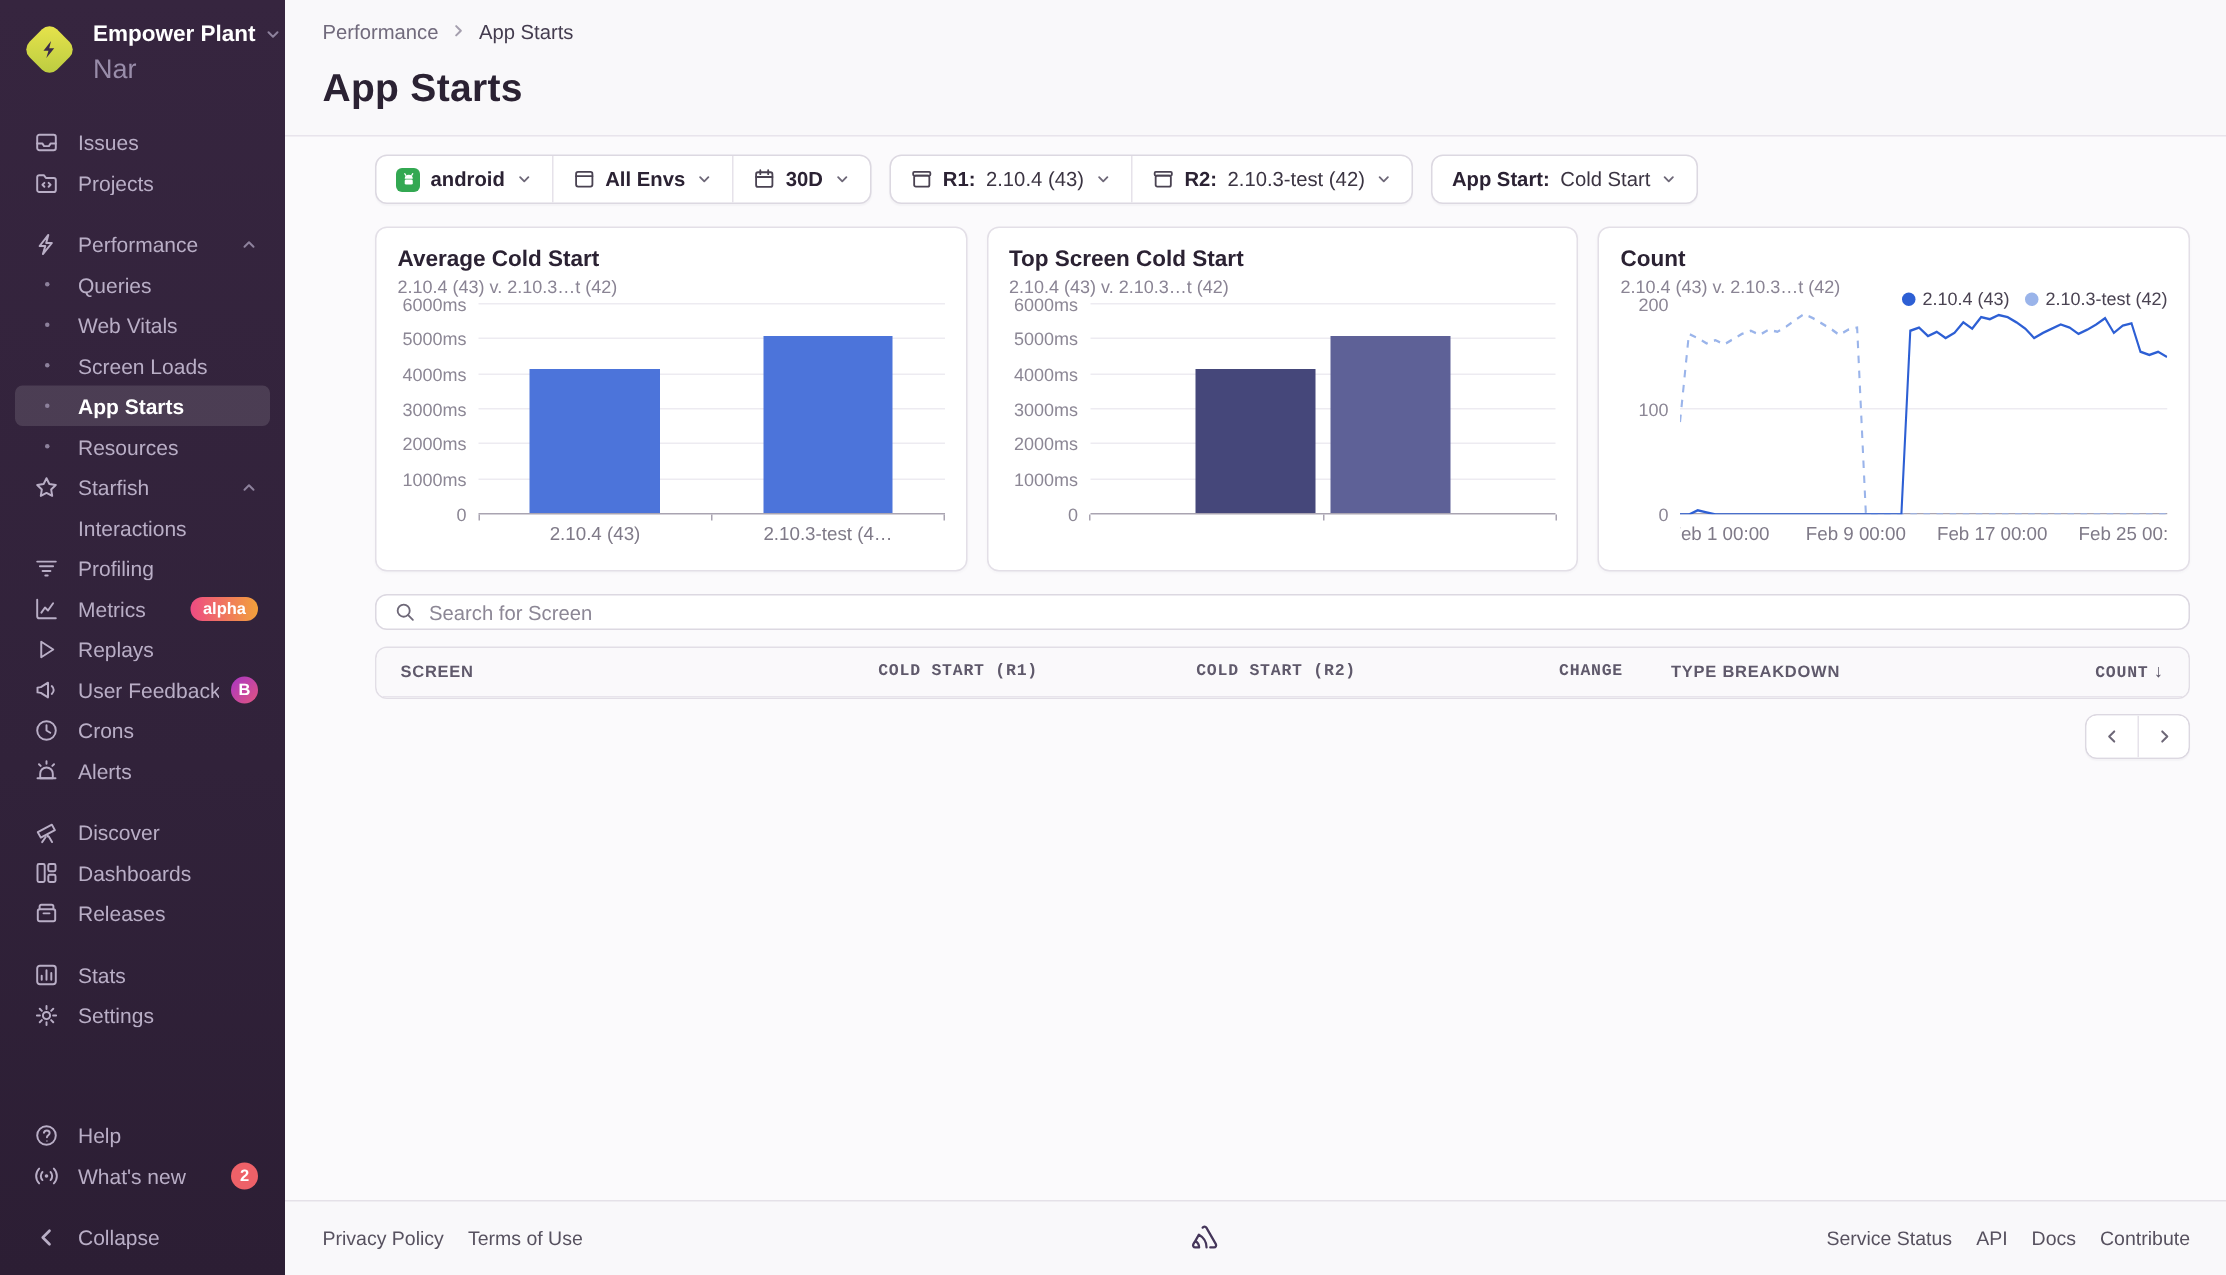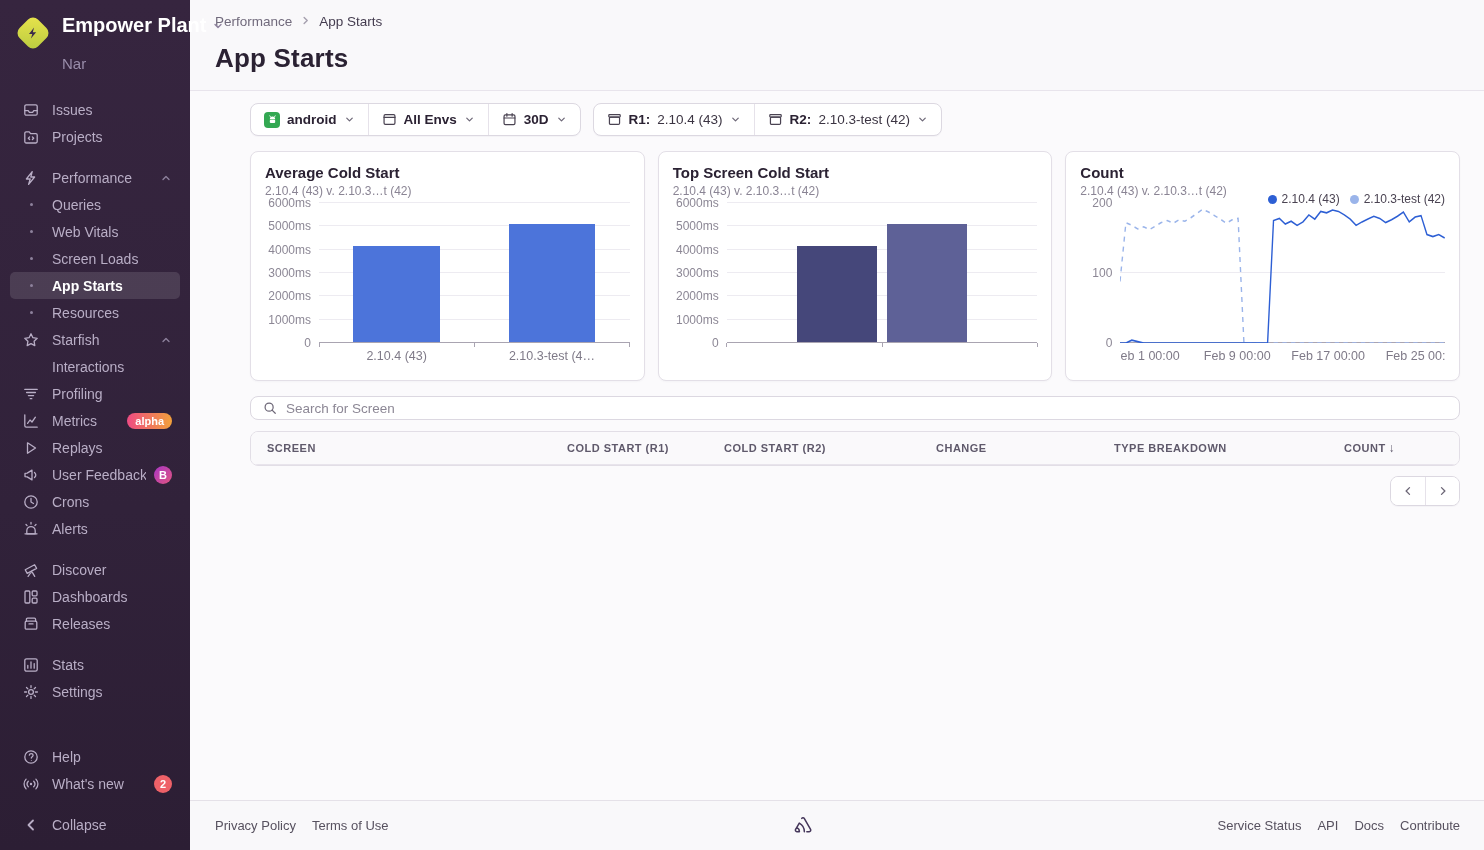--- a/index.html
+++ b/index.html
@@ -10,22 +10,22 @@
   
   .sidebar{ position:fixed; left:0; top:0; width:190px; height:850px;
     background:linear-gradient(180deg,#36253f 0%,#31223a 60%,#2c1e34 100%);
     display:flex; flex-direction:column; color:#b9aec6; z-index:5;}
   .org-header{ display:flex; align-items:flex-start; gap:12px; padding:14px 14px 10px 16px; cursor:pointer;}
   .org-logo{ width:26px; height:26px; margin:6px 4px 0 4px; border-radius:7px;
     background:linear-gradient(135deg,#e9e44c,#b9cb40); transform:rotate(45deg);
     display:flex; align-items:center; justify-content:center; flex:0 0 auto;}
   .org-logo svg{ transform:rotate(-45deg); }
   .org-name-row{ display:flex; align-items:center; gap:6px; }
-  .org-name{ color:#ffffff; font-weight:700; font-size:20px; white-space:nowrap;}
-  .org-sub{ color:#998daa; font-size:15px; margin-top:18px;}
+  .org-name{ color:#ffffff; font-weight:700; font-size:15px; white-space:nowrap;}
+  .org-sub{ color:#998daa; font-size:18px; margin-top:5px;}
   .nav{ flex:1; display:flex; flex-direction:column; padding-top:6px;}
   .nav-section{ margin-top:14px; }
   .nav-section:first-child{ margin-top:8px; }
   .nav-item{ display:flex; align-items:center; height:27px; margin:0 10px; padding:0 8px 0 12px;
     border-radius:5px; font-size:14px; cursor:pointer; position:relative; color:#b9aec6;}
   .nav-item .nav-icon{ width:18px; height:18px; margin-right:12px; display:flex; align-items:center; justify-content:center; flex:0 0 auto;}
   .nav-item .nav-icon svg{ width:16px; height:16px; }
   .nav-item .bullet-slot{ width:18px; margin-right:12px; display:flex; align-items:center; justify-content:center; flex:0 0 auto;}
   .bullet-dot{ width:3px; height:3px; border-radius:50%; background:#8d819c;}
   .nav-label{ flex:1; white-space:nowrap; overflow:hidden;}
@@ -92,21 +92,21 @@
   .search-bar svg{ width:14px; height:14px; color:#6e6878; flex:0 0 auto;}
   .search-bar input{ border:none; outline:none; flex:1; font-size:13.5px; color:#2b2233; background:transparent;
     font-family:"Liberation Sans", sans-serif;}
   .search-bar input::placeholder{ color:#8c8795;}
 
   .data-table{ margin-top:11px; background:#fef9c3; border:1px solid #e2dee6; border-radius:8px; overflow:hidden;}
   .t-row{ display:grid; grid-template-columns:300px 157px 212px 178px 230px 1fr; align-items:center;}
   .t-head{ background:#faf9fb; height:33px; border-bottom:1px solid #e8e4ec;}
   .t-head .t-cell{ font-size:11px; font-weight:700; letter-spacing:.5px; color:#5f596b; text-transform:uppercase; cursor:pointer;}
   .t-cell{ padding:0 16px; white-space:nowrap; overflow:hidden; text-overflow:ellipsis; font-size:13.5px; color:#2b2233;}
-  .t-cell.right{ text-align:left;}
+  .t-cell.right{ text-align:right;font-family:Liberation Mono, monospace;}
   .t-body-row{ height:38px; }
   .screen-cell{ display:flex; align-items:center; gap:10px; padding-left:2px;}
   .screen-chip{ width:10px; height:15px; border-radius:3px; background:#3b3e6b; flex:0 0 auto;}
   .screen-link{ color:#3b4fd6; cursor:pointer; font-size:13.5px;}
   .change-up{ color:#d2453f;}
   .breakdown-bar{ height:14px; background:#4c74da; border-radius:2px; width:196px;}
   .sort-arrow{ font-size:12px; margin-left:3px; color:#5f596b;}
 
   .pagination{ display:flex; justify-content:flex-end; margin-top:10px;}
   .page-btn-group{ display:flex; border:1px solid #dcd8e1; border-radius:8px; overflow:hidden; background:#fff;
@@ -447,20 +447,31 @@
         </div>
         <div class="pill">
           <span class="pill-icon">
               <svg viewBox="0 0 16 16" fill="none" stroke="currentColor" stroke-width="1.3" stroke-linecap="round">
                 <rect x="2.6" y="5.4" width="10.8" height="7.8" rx="1.2"></rect>
                 <rect x="1.9" y="2.8" width="12.2" height="2.6" rx="0.8"></rect>
               </svg>
             </span>
           <span>R2:</span>
           <span class="pill-value">2.10.3-test (42)</span>
+          <span class="chev">
+              <svg viewBox="0 0 16 16" fill="none" stroke="currentColor" stroke-width="1.8" stroke-linecap="round" stroke-linejoin="round">
+                <path d="M4 6l4 4 4-4"></path>
+              </svg>
+            </span>
+        </div>
+      </div>
+      <div class="pill-group">
+        <div class="pill">
+          <span>App Start:</span>
+          <span class="pill-value">Cold Start</span>
           <span class="chev">
               <svg viewBox="0 0 16 16" fill="none" stroke="currentColor" stroke-width="1.8" stroke-linecap="round" stroke-linejoin="round">
                 <path d="M4 6l4 4 4-4"></path>
               </svg>
             </span>
         </div>
       </div>
     </div>
 
     <div class="charts-row" id="charts-row">

